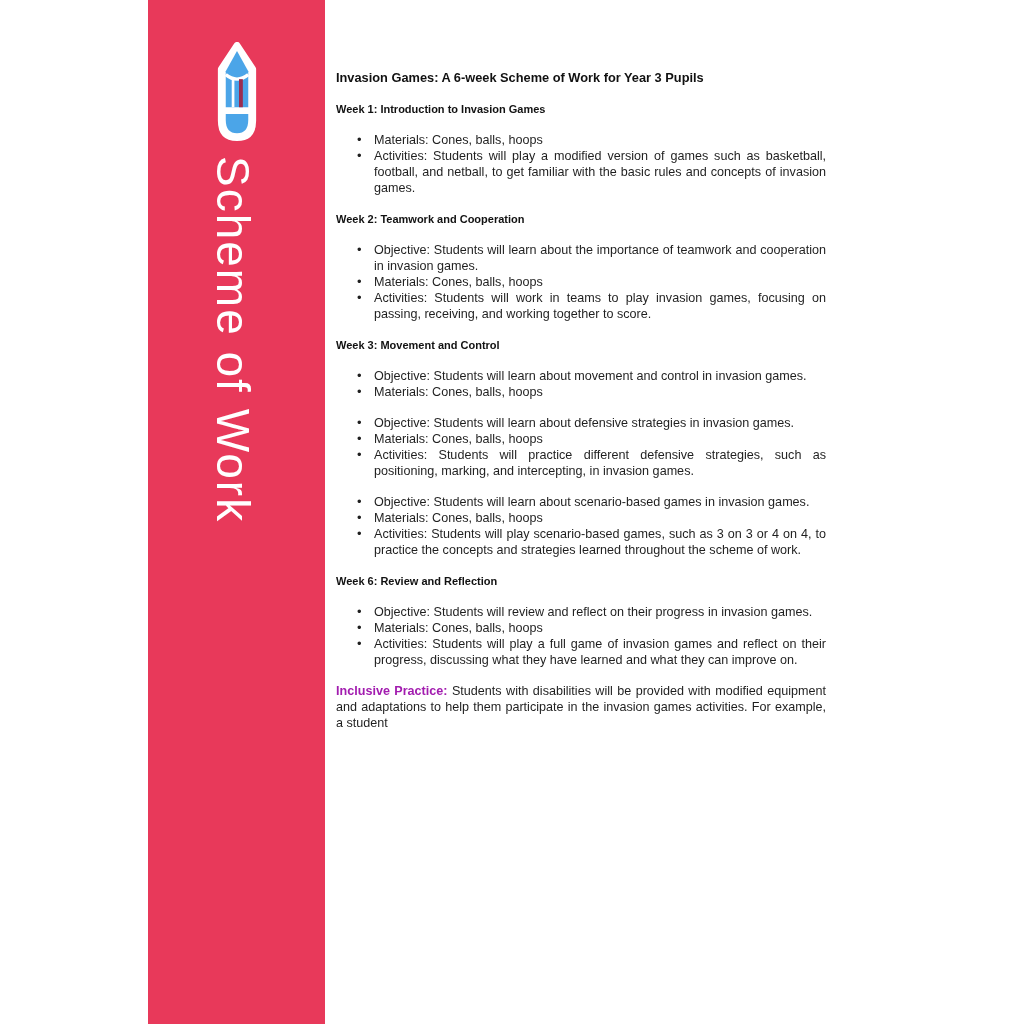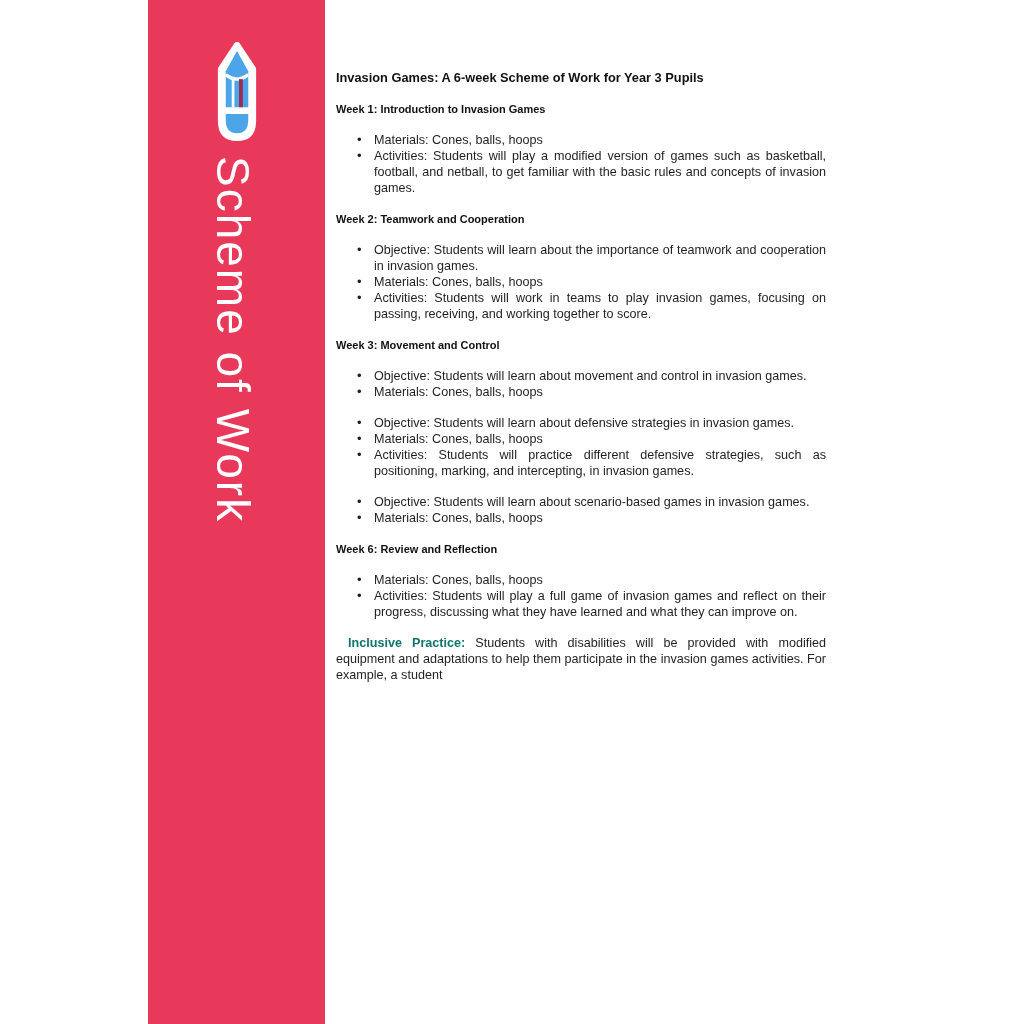--- a/index.html
+++ b/index.html
@@ -87,21 +87,21 @@
     content: "\2022";
     position: absolute;
     left: -17px;
     top: 0;
     font-size: 13px;
   }
   .doc p.footer-par {
     margin: 15px 0;
     text-align: justify;
   }
-  .doc p.footer-par .lbl { font-weight: bold; color: #0f766e; margin-left: 12px; }
+  .doc p.footer-par .lbl { font-weight: bold; color: #a21caf; }
 </style>
 </head>
 <body>
 
 <div class="canvas">
 
   <aside class="sidebar">
     <div class="pencil-wrap">
       <svg viewBox="0 0 64 88" xmlns="http://www.w3.org/2000/svg" aria-hidden="true">
 
@@ -153,26 +153,28 @@
         <li>Objective: Students will learn about defensive strategies in invasion games.</li>
         <li>Materials: Cones, balls, hoops</li>
         <li>Activities: Students will practice different defensive strategies, such as positioning, marking, and intercepting, in invasion games.</li>
       </ul>
     </section>
 
     <section>
       <ul>
         <li>Objective: Students will learn about scenario-based games in invasion games.</li>
         <li>Materials: Cones, balls, hoops</li>
+        <li>Activities: Students will play scenario-based games, such as 3 on 3 or 4 on 4, to practice the concepts and strategies learned throughout the scheme of work.</li>
       </ul>
     </section>
 
     <section>
       <h2>Week 6: Review and Reflection</h2>
       <ul>
+        <li>Objective: Students will review and reflect on their progress in invasion games.</li>
         <li>Materials: Cones, balls, hoops</li>
         <li>Activities: Students will play a full game of invasion games and reflect on their progress, discussing what they have learned and what they can improve on.</li>
       </ul>
     </section>
 
     <p class="footer-par"><span class="lbl">Inclusive Practice:</span><span> Students with disabilities will be provided with modified equipment and adaptations to help them participate in the invasion games activities. For example, a student</span></p>
   </main>
 
 </div>
 

